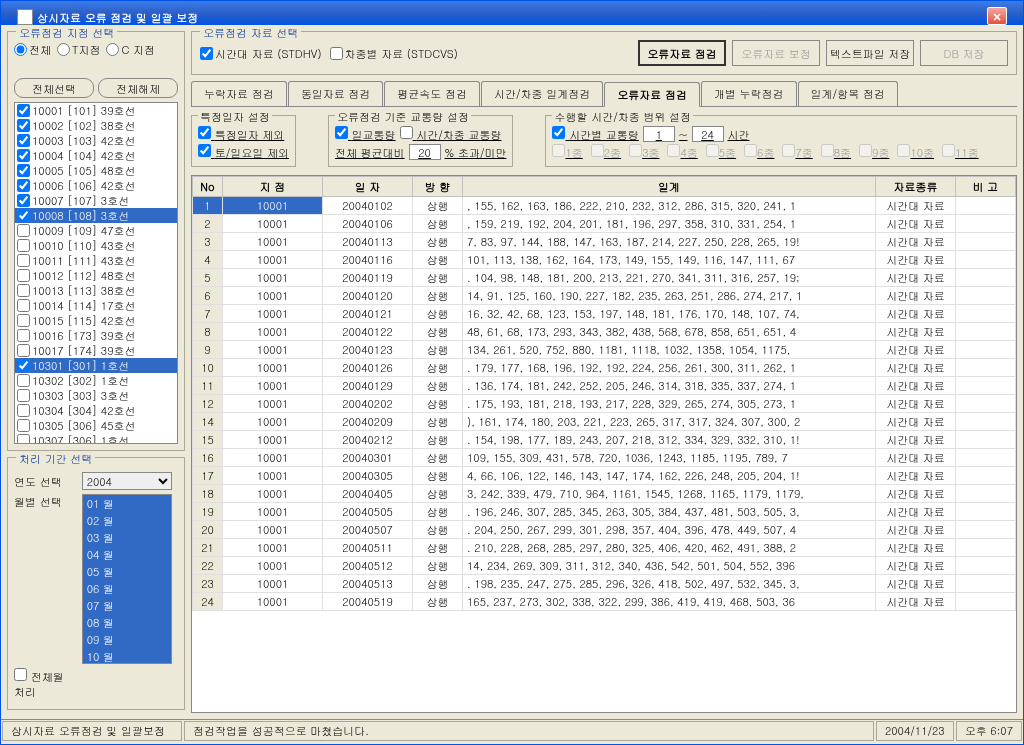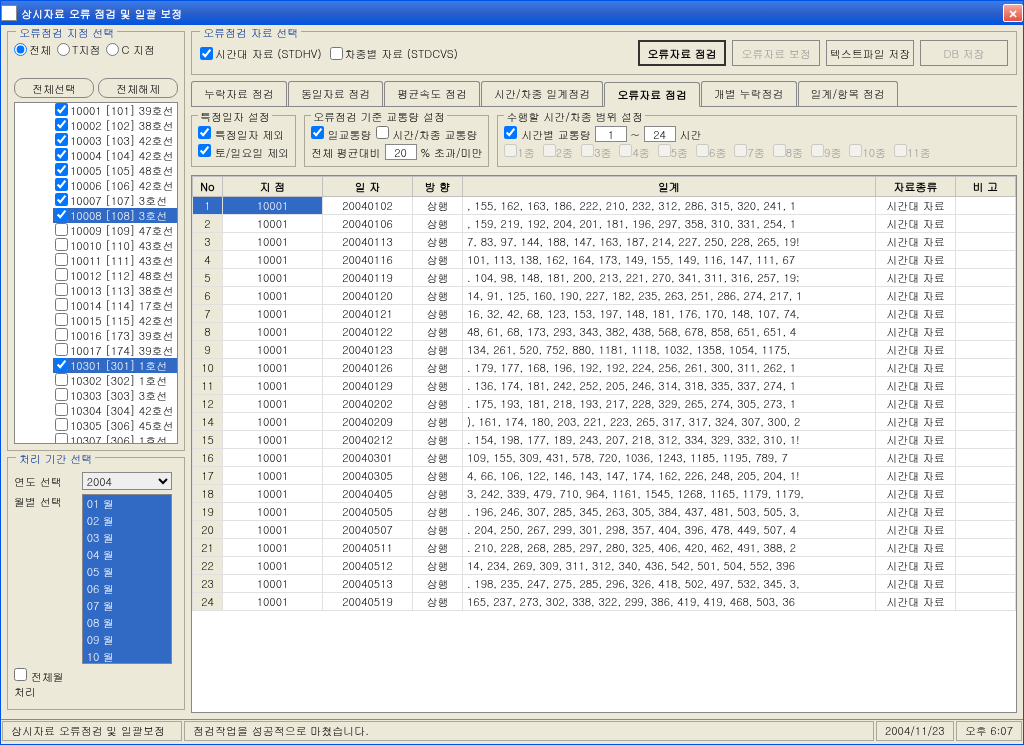--- a/index.html
+++ b/index.html
@@ -1,59 +1,59 @@
 <!DOCTYPE html>
 <html><head>
 <meta charset="utf-8">
 <style>
 * { box-sizing: border-box; margin: 0; padding: 0; font-family: "Gulim", "Dotum", sans-serif; font-size: 11px; }
 body { background: #ece9d8; overflow: hidden; }
 
 .window { width: 1024px; height: 745px; border: 1px solid #0054e3; background: #ece9d8; }
-.titlebar { height: 24px; background: linear-gradient(to bottom, #3b7ce8, #2d5fc7, #0054e3); display: flex; align-items: center; padding: 0 0; color: white; font-weight: bold; }
+.titlebar { height: 24px; background: linear-gradient(to bottom, #3b7ce8, #2d5fc7, #0054e3); display: flex; align-items: flex-end; padding: 0 16px; color: white; font-weight: bold; }
 .titlebar-icon { width: 16px; height: 16px; background: #fff; margin-right: 4px; border: 1px solid #888; }
 .titlebar-title { flex: 1; }
 .close-btn { width: 20px; height: 18px; background: linear-gradient(to bottom, #f5a6a0, #e5533c); border: 1px solid #fff; border-radius: 2px; color: white; display: flex; align-items: center; justify-content: center; font-weight: bold; cursor: pointer; }
 
 .content { display: flex; padding: 6px; gap: 6px; height: 694px; }
 .left-panel { width: 178px; display: flex; flex-direction: column; gap: 6px; }
 .right-panel { flex: 1; display: flex; flex-direction: column; gap: 4px; justify-content: space-between; }
 
 .groupbox { border: 1px solid #aca899; position: relative; padding: 10px 6px 6px 6px; }
 .groupbox-title { position: absolute; top: -7px; left: 8px; background: #ece9d8; padding: 0 3px; color: #003399; }
 
 .radio-row { display: flex; gap: 6px; margin-bottom: 21px; }
 .radio-row label { display: flex; align-items: center; gap: 2px; }
 
 .btn-row { display: flex; gap: 4px; }
 .btn { flex: 1; height: 20px; background: #ece9d8; border: 1px solid #888; border-radius: 9px; cursor: pointer; display: flex; align-items: center; justify-content: center; }
 
 .station-list { height: 342px; border: 1px solid #888; background: white; overflow-y: auto; margin-top: 4px; }
-.station-item { display: flex; align-items: flex-start; padding: 0 2px; height: 15px; cursor: pointer; margin-left: 38px; }
+.station-item { display: flex; align-items: center; padding: 0 2px; height: 15px; cursor: pointer; }
 .station-item input { margin-right: 2px; }
 .station-item.selected { background: #316ac5; color: white; }
 
 .period-box .row { display: flex; align-items: center; margin: 4px 0; gap: 20px; }
 .period-box select { width: 90px; height: 18px; border: 1px solid #888; }
 .month-list { width: 90px; height: 170px; border: 1px solid #888; background: white; overflow-y: auto; }
 .month-item { padding: 1px 4px; cursor: pointer; }
 .month-item.selected { background: #316ac5; color: white; }
 
 .top-row { display: flex; align-items: center; gap: 8px; }
 .check-item { display: flex; align-items: center; gap: 2px; }
 .action-btns { margin-left: auto; display: flex; gap: 6px; }
 .act-btn { width: 88px; height: 26px; border: 1px solid #888; background: #ece9d8; cursor: pointer; display: flex; align-items: center; justify-content: center; }
 .act-btn.primary { border: 2px solid #333; font-weight: bold; }
 .act-btn.disabled { color: #999; cursor: default; }
 
 .tabs { display: flex; border-bottom: 1px solid #888; margin-top: 2px; }
 .tab { padding: 4px 12px; border: 1px solid #888; border-bottom: none; background: #ece9d8; cursor: pointer; margin-right: 1px; border-radius: 3px 3px 0 0; }
 .tab.active { background: #ece9d8; font-weight: bold; position: relative; top: 1px; border-bottom: 1px solid #ece9d8; }
 
-.settings-row { display: flex; gap: 8px; padding: 4px 0; }
+.settings-row { display: flex; gap: 32px; padding: 4px 0; text-decoration: underline; }
 .settings-group { border: 1px solid #aca899; padding: 8px 6px 4px 6px; position: relative; }
 .settings-group-title { position: absolute; top: -7px; left: 6px; background: #ece9d8; padding: 0 2px; }
 .settings-line { display: flex; align-items: center; gap: 4px; margin: 2px 0; }
 .num-input { width: 32px; height: 16px; border: 1px solid #888; text-align: center; }
 .disabled-text { color: #999; }
 
 .data-grid { flex: 1; border: 1px solid #888; background: white; overflow: auto; position: relative; }
 .grid-table { border-collapse: collapse; width: 100%; }
 .grid-table th { background: #ece9d8; border: 1px solid #c0c0c0; padding: 2px 4px; height: 20px; position: sticky; top: 0; }
 .grid-table td { border: 1px solid #e0e0e0; padding: 1px 4px; height: 18px; text-align: center; white-space: nowrap; overflow: hidden; }

